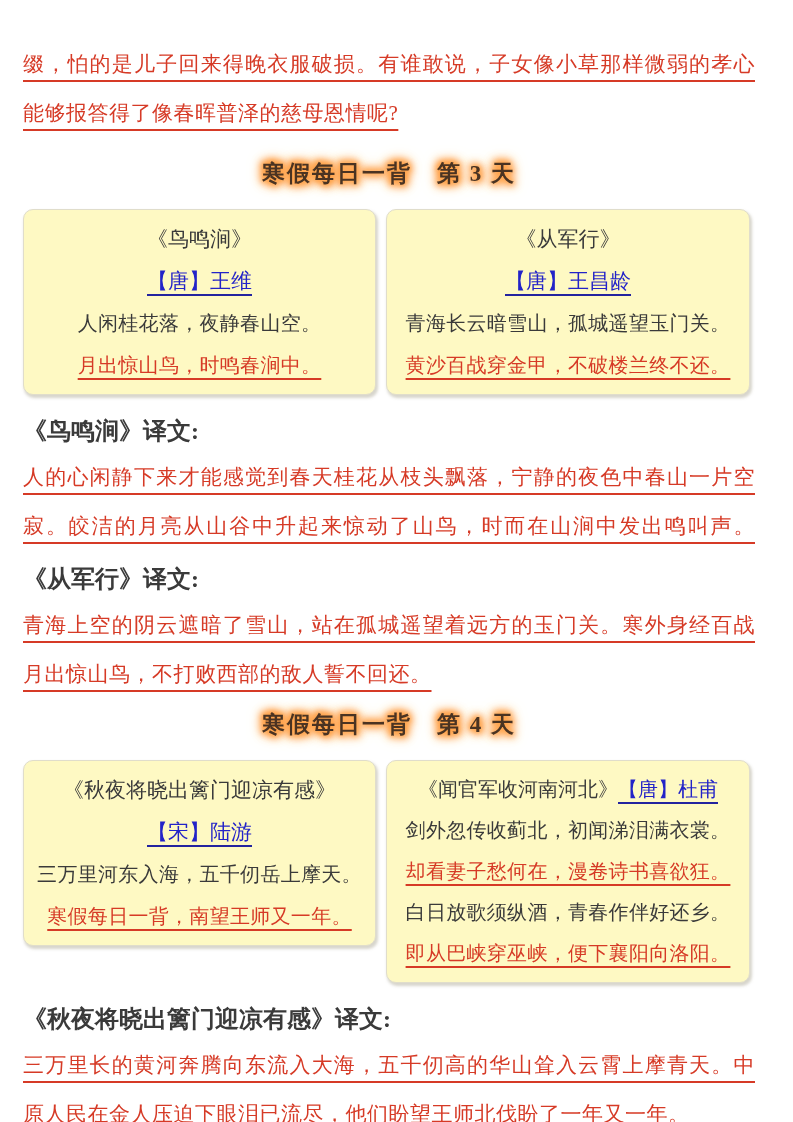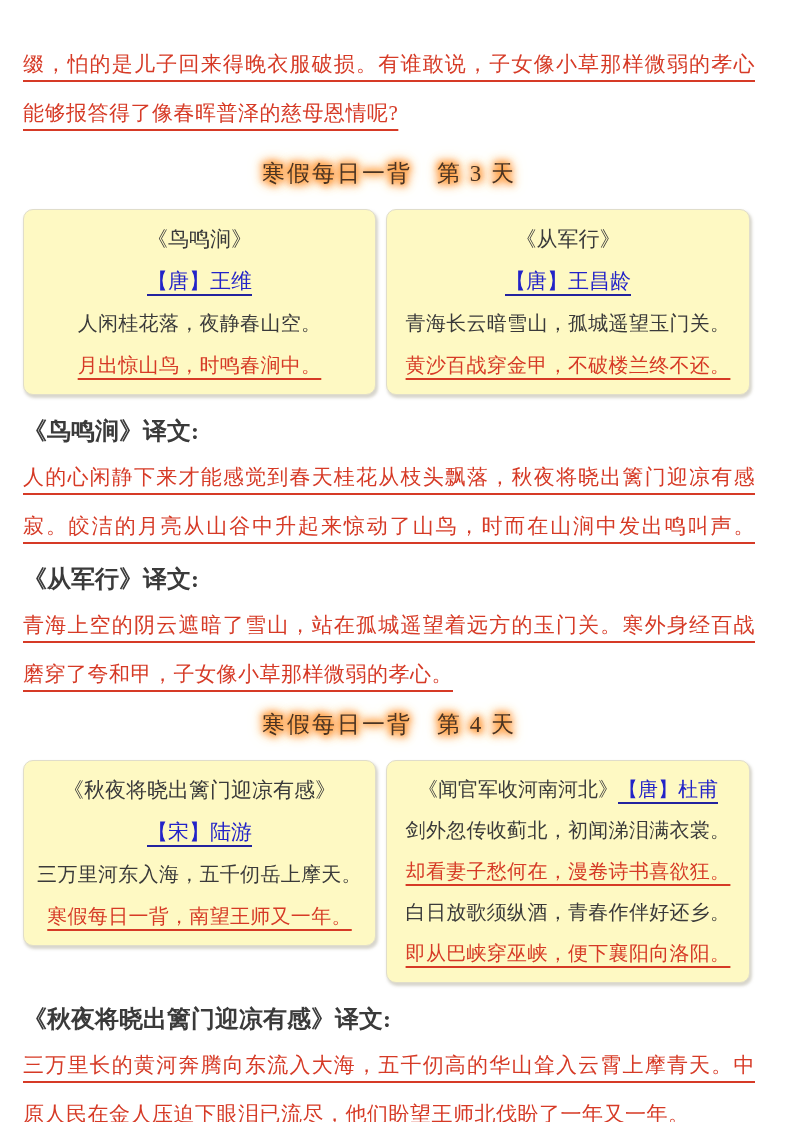--- a/index.html
+++ b/index.html
@@ -15,21 +15,21 @@
   .rline {
     display:block; line-height:49px;
     text-decoration:underline; text-decoration-color:#d63a26;
     text-decoration-thickness:1.5px; text-underline-offset:9px;
   }
   .just { text-align:justify; text-align-last:justify; }
 
   
   .day-header {
     margin:10px 0 20px 0; text-align:center;
-    font-size:23px; font-weight:normal; letter-spacing:2px; color:#4a3322;
+    font-size:23px; font-weight:bold; letter-spacing:2px; color:#4a3322;
     text-shadow:
       0 0 4px #ffa64f, 0 0 6px #ffa64f, 0 0 9px #ff9a3d,
       0 0 12px #ff9a3d, 0 0 16px #ffad5e, 2px 2px 8px #ffb066, -2px -2px 8px #ffb066;
   }
 
   
   .poem-row { display:flex; gap:10px; align-items:flex-start; margin:0 0 14px 0; }
   .poem-card {
     box-sizing:border-box; background:#fef9c3;
     border:1px solid #e0ddcb; border-radius:10px;
@@ -82,28 +82,28 @@
     <div class="poem-card card-w-r">
       <div class="poem-title">《从军行》</div>
       <div class="poem-author">【唐】王昌龄</div>
       <div class="poem-line">青海长云暗雪山，孤城遥望玉门关。</div>
       <div class="poem-line hl">黄沙百战穿金甲，不破楼兰终不还。</div>
     </div>
   </div>
 
   <h3 class="trans-label">《鸟鸣涧》译文:</h3>
   <p class="red-par trans-par">
-    <span class="rline just">人的心闲静下来才能感觉到春天桂花从枝头飘落，秋夜将晓出篱门迎凉有感</span>
+    <span class="rline just">人的心闲静下来才能感觉到春天桂花从枝头飘落，宁静的夜色中春山一片空</span>
     <span class="rline just">寂。皎洁的月亮从山谷中升起来惊动了山鸟，时而在山涧中发出鸣叫声。</span>
   </p>
 
   <h3 class="trans-label">《从军行》译文:</h3>
   <p class="red-par trans-par">
     <span class="rline just">青海上空的阴云遮暗了雪山，站在孤城遥望着远方的玉门关。寒外身经百战</span>
-    <span class="rline">磨穿了夸和甲，子女像小草那样微弱的孝心。</span>
+    <span class="rline">月出惊山鸟，不打败西部的敌人誓不回还。</span>
   </p>
 
   <h2 class="day-header">寒假每日一背　第 4 天</h2>
 
   <div class="poem-row">
     <div class="poem-card card-w-l">
       <div class="poem-title">《秋夜将晓出篱门迎凉有感》</div>
       <div class="poem-author">【宋】陆游</div>
       <div class="poem-line">三万里河东入海，五千仞岳上摩天。</div>
       <div class="poem-line hl">寒假每日一背，南望王师又一年。</div>

